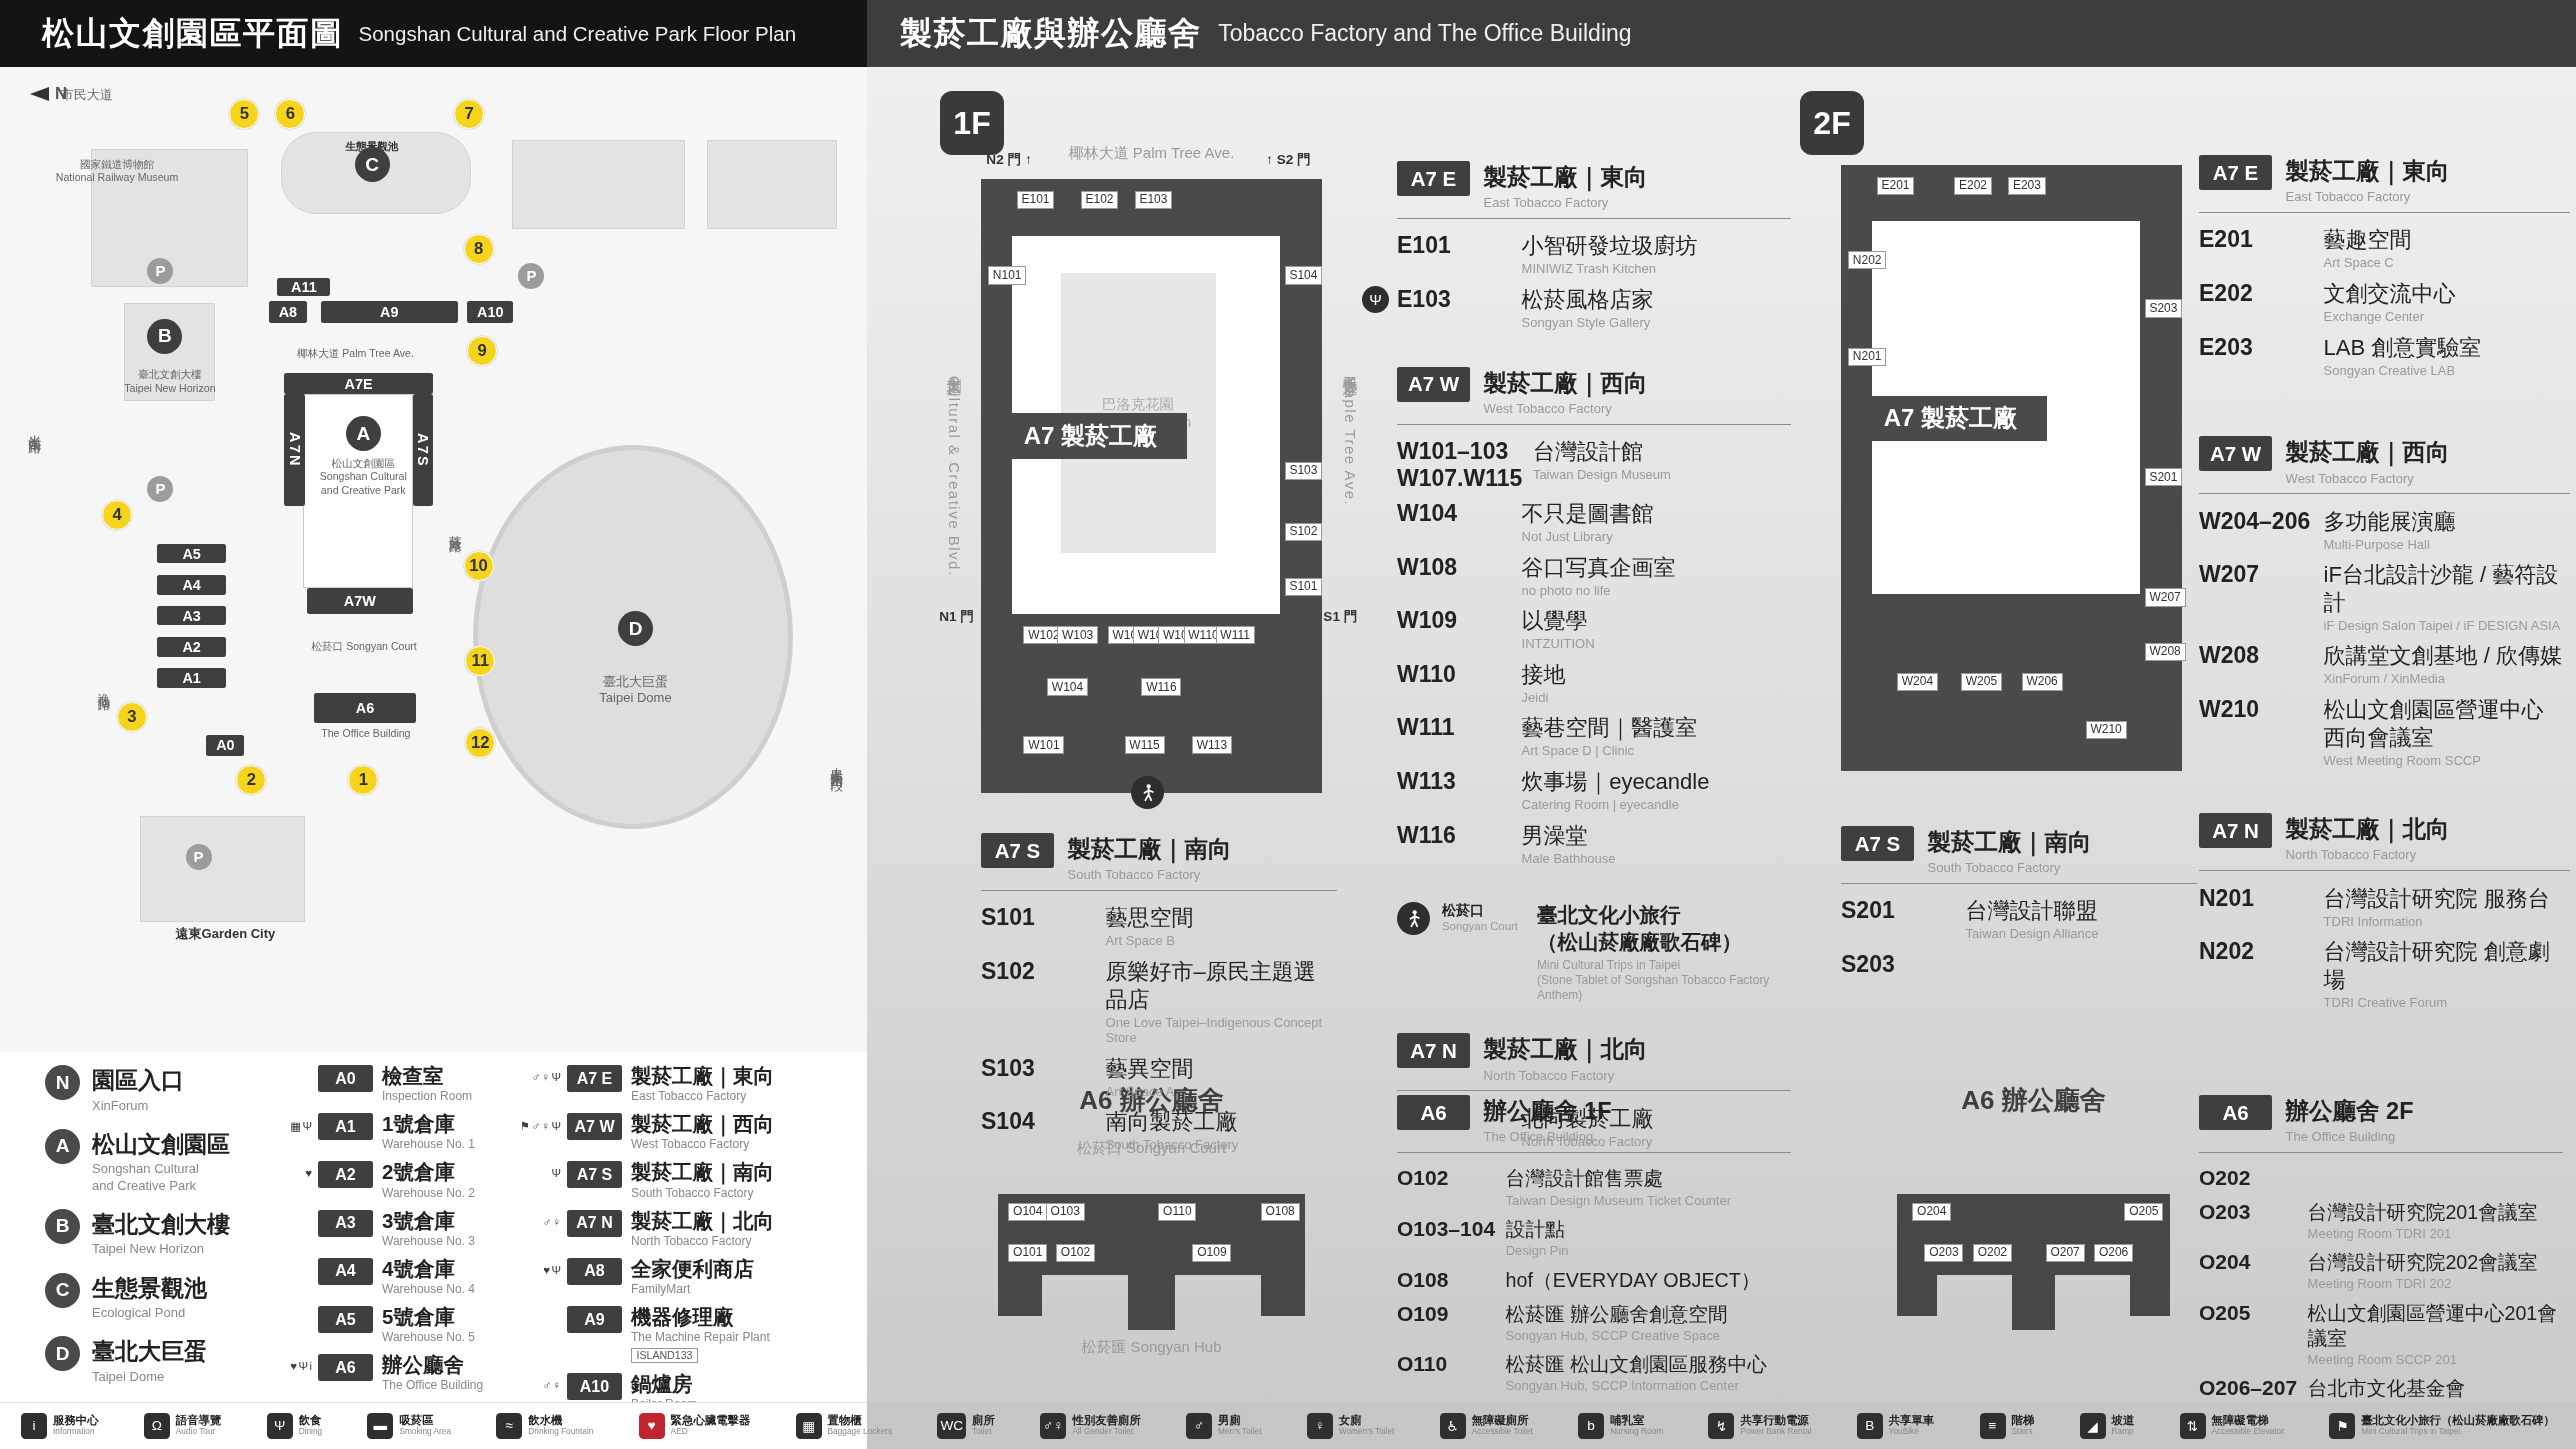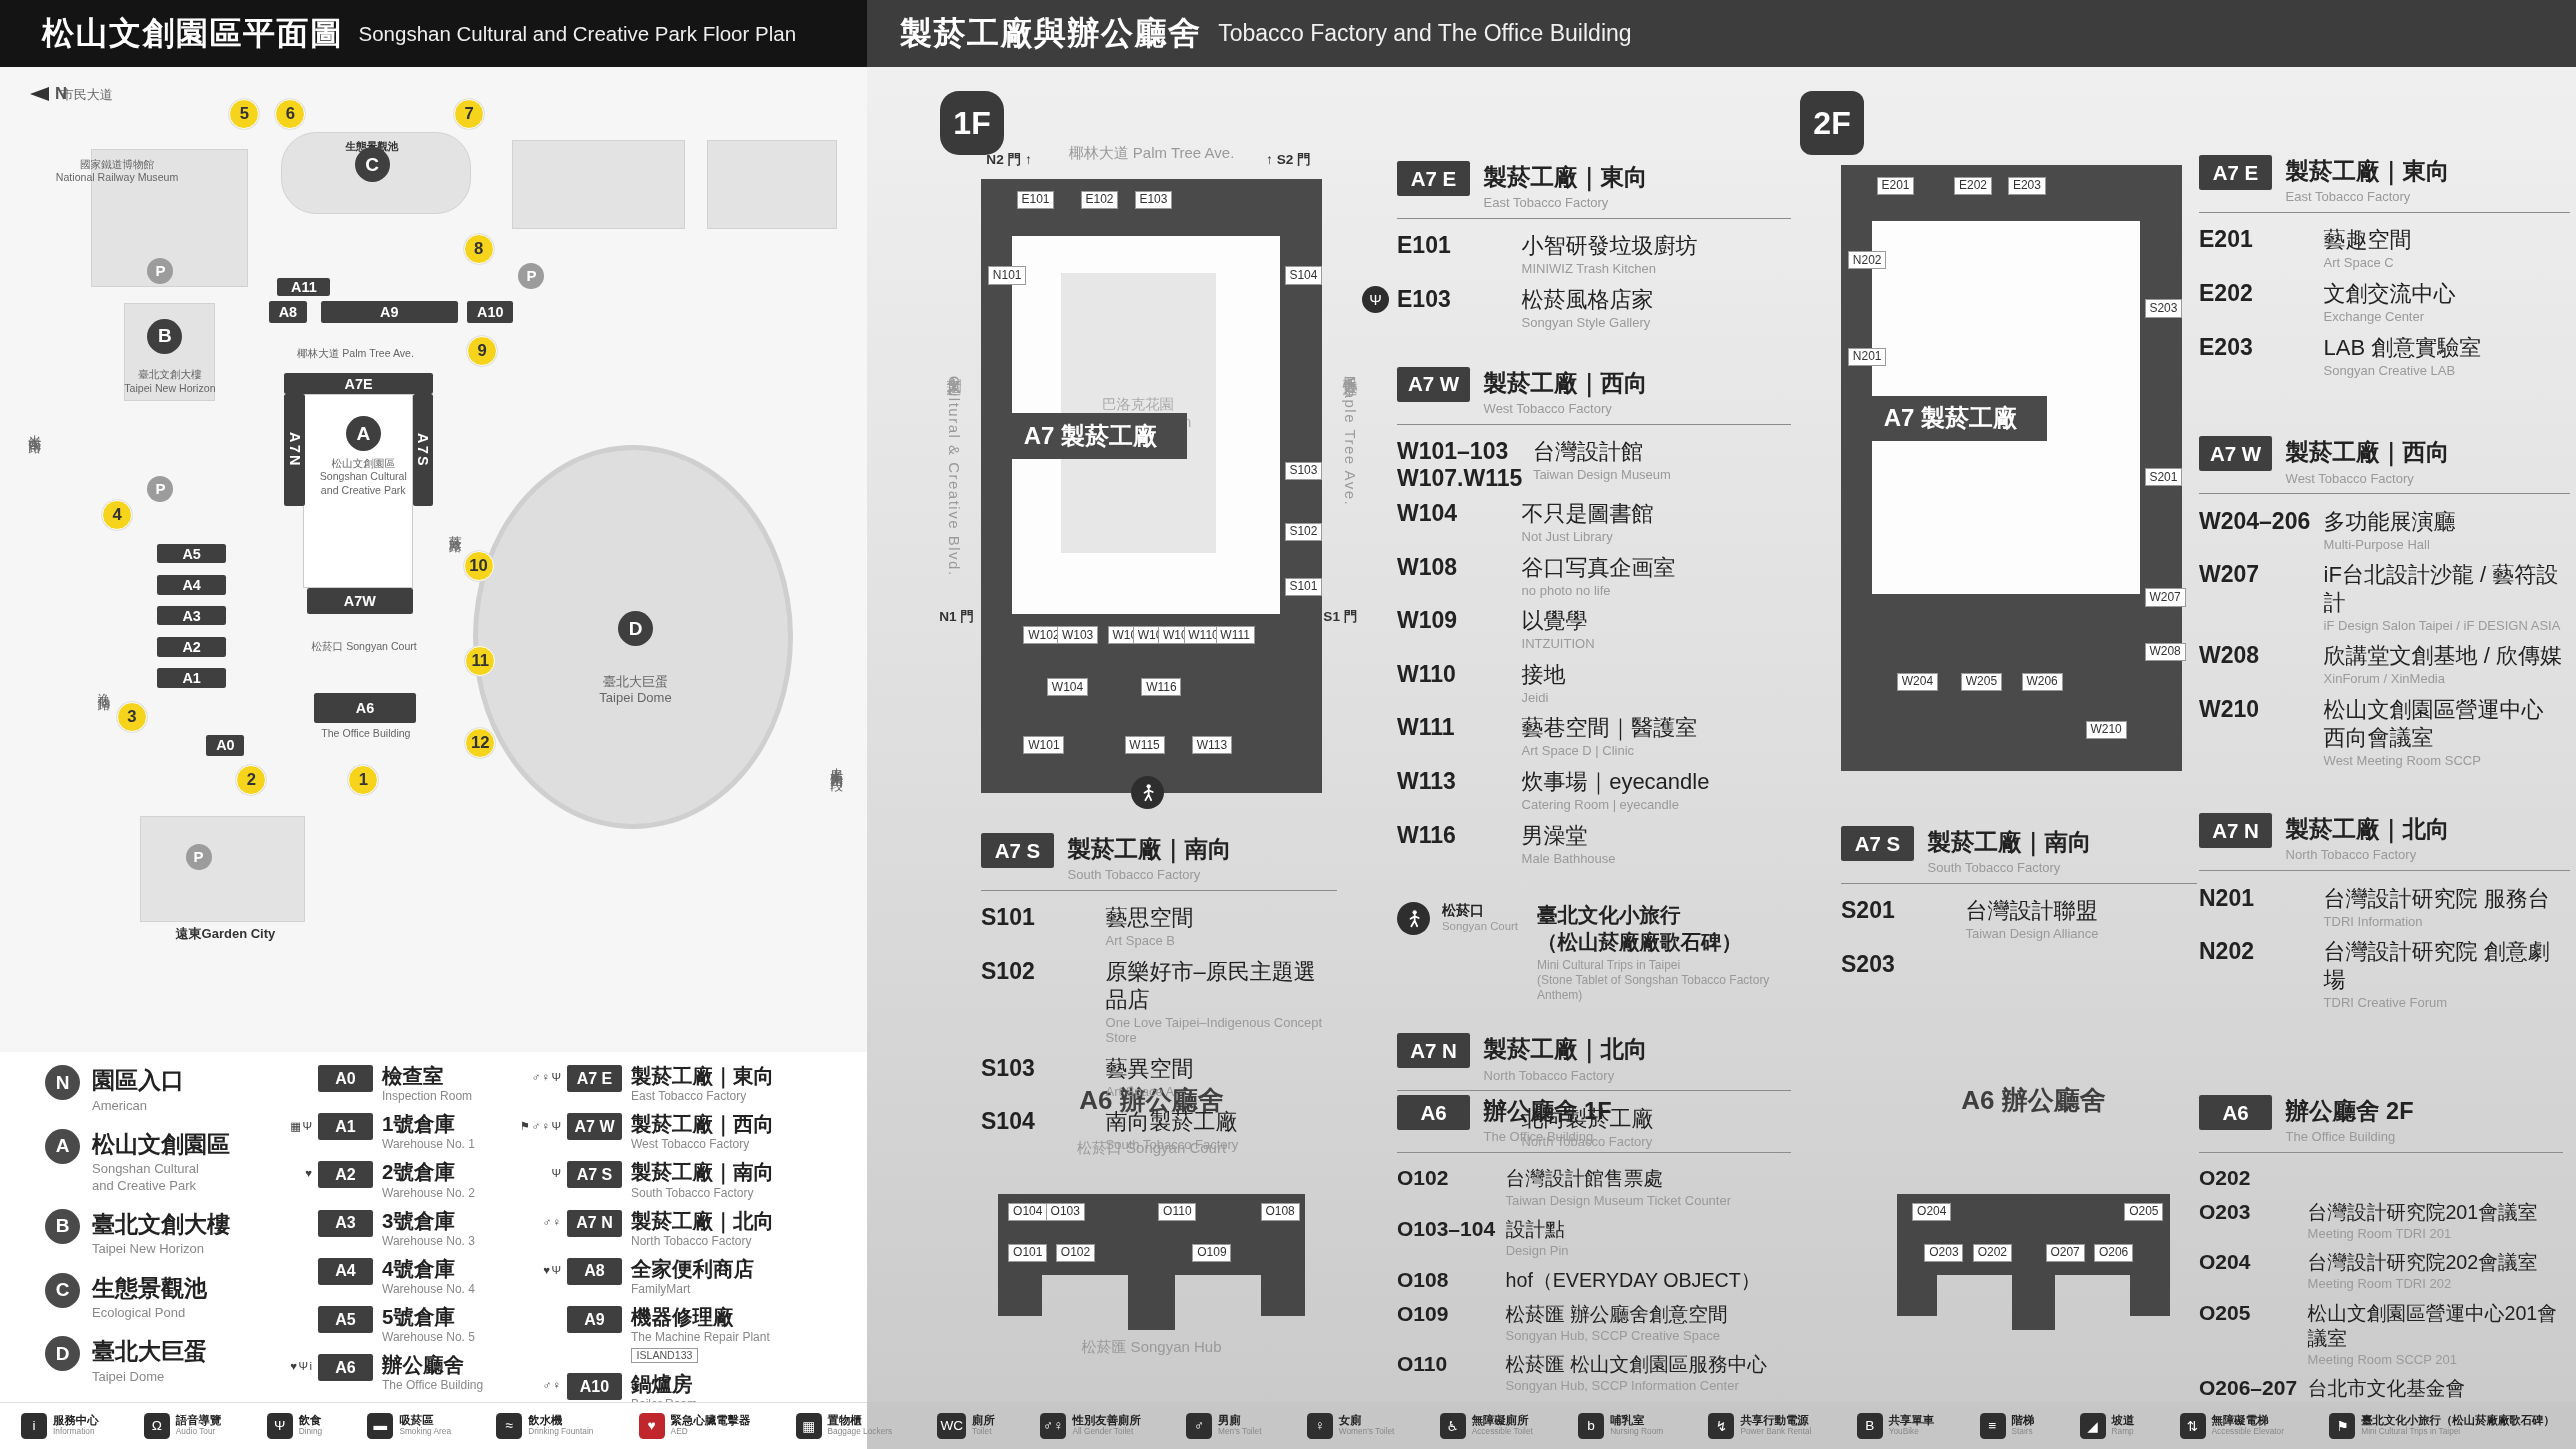--- a/index.html
+++ b/index.html
@@ -304,21 +304,21 @@
 
     <div class="legend">
       <div class="lcol lcol1">
 
       <div class="place-row sq">
             <span class="pk">
               <i>N</i>
             </span>
             <div>
               <span class="pzh">園區入口</span>
-              <span class="pen">American</span>
+              <span class="pen">XinForum</span>
             </div>
           </div>
           <div class="place-row">
             <span class="pk">
               <i>A</i>
             </span>
             <div>
               <span class="pzh">松山文創園區</span>
               <span class="pen">Songshan Cultural
 and Creative Park</span>
@@ -525,21 +525,21 @@
         </div>
     </div>
   </section>
 
   <section class="right-panel">
     <header class="rh">
       <span class="zh">製菸工廠與辦公廳舍</span>
       <span class="en">Tobacco Factory and The Office Building</span>
     </header>
 
-    <div class="fbadge" id="f1badge" style="left:73px; top:91px;border-radius:19px;">1F</div>
+    <div class="fbadge" id="f1badge" style="left:73px; top:91px;">1F</div>
     <div class="street" style="left:114px; top:144px; width:341px; text-align:center;">椰林大道 Palm Tree Ave.</div>
     <div class="street v" style="left:77px; top:364px;">文創大道 Cultural &amp; Creative Blvd.</div>
     <div class="street v" style="left:473px; top:364px;">楓香大道 Maple Tree Ave.</div>
 
     <div class="planA7" id="plan1f" style="left:114px; top:179px; height:614px;">
       <div class="pband pb-top"></div>
       <div class="pband pb-left"></div>
       <div class="pband pb-right"></div>
       <div class="pband pb-bottom"></div>
       <div class="pgarden">巴洛克花園

